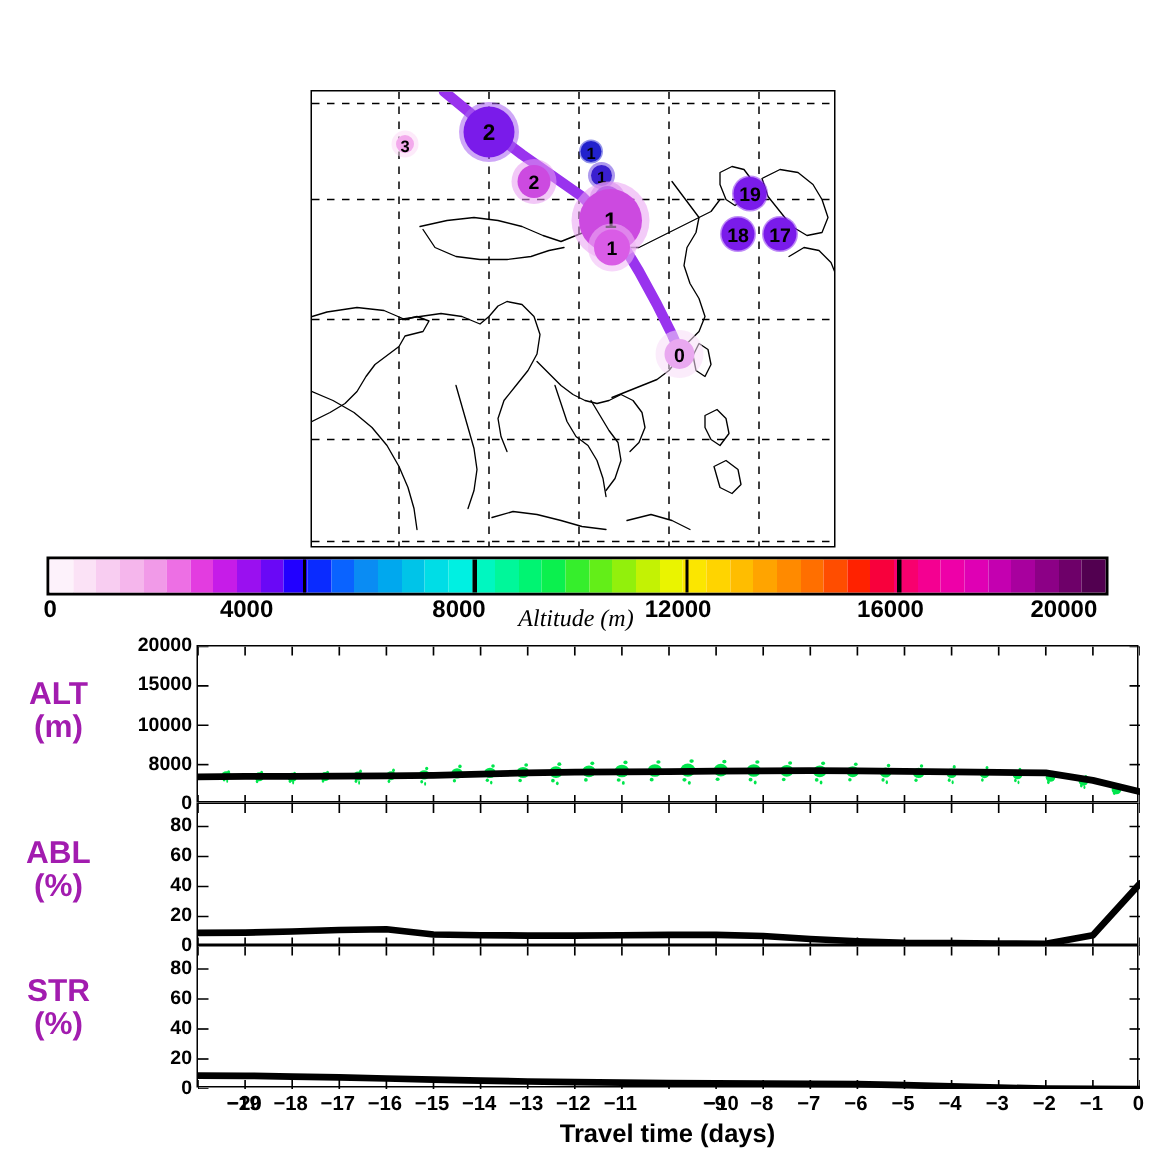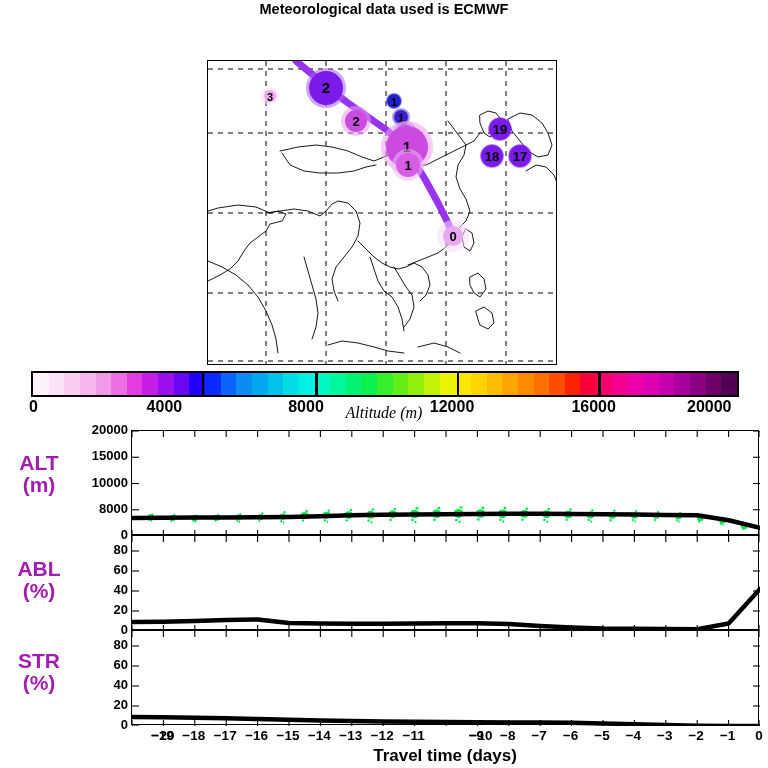--- a/index.html
+++ b/index.html
@@ -60,21 +60,20 @@
   #xticklabels span{position:absolute;font-size:13.5px;
       font-family:"Liberation Sans",sans-serif;font-weight:bold;
       transform:translateX(-50%);white-space:nowrap;}
   #xaxis-label{position:absolute;left:131px;top:746px;width:628px;text-align:center;
       font-family:"Liberation Sans",sans-serif;font-weight:bold;font-size:17px;}
 </style>
 </head>
 <body>
 
 <div id="title-block">
-  <div id="met-line">Meteorological data used is ECMWF</div>
 </div>
 
 <div id="map-panel">
   <svg id="map-svg" width="350" height="305" viewBox="0 0 350 305">
       <line x1="58" y1="0" x2="58" y2="305" stroke="#000" stroke-width="1" stroke-dasharray="5,5"></line>
       <line x1="118" y1="0" x2="118" y2="305" stroke="#000" stroke-width="1" stroke-dasharray="5,5"></line>
       <line x1="178" y1="0" x2="178" y2="305" stroke="#000" stroke-width="1" stroke-dasharray="5,5"></line>
       <line x1="238" y1="0" x2="238" y2="305" stroke="#000" stroke-width="1" stroke-dasharray="5,5"></line>
       <line x1="298" y1="0" x2="298" y2="305" stroke="#000" stroke-width="1" stroke-dasharray="5,5"></line>
       <line x1="0" y1="8" x2="350" y2="8" stroke="#000" stroke-width="1" stroke-dasharray="5,5"></line>

